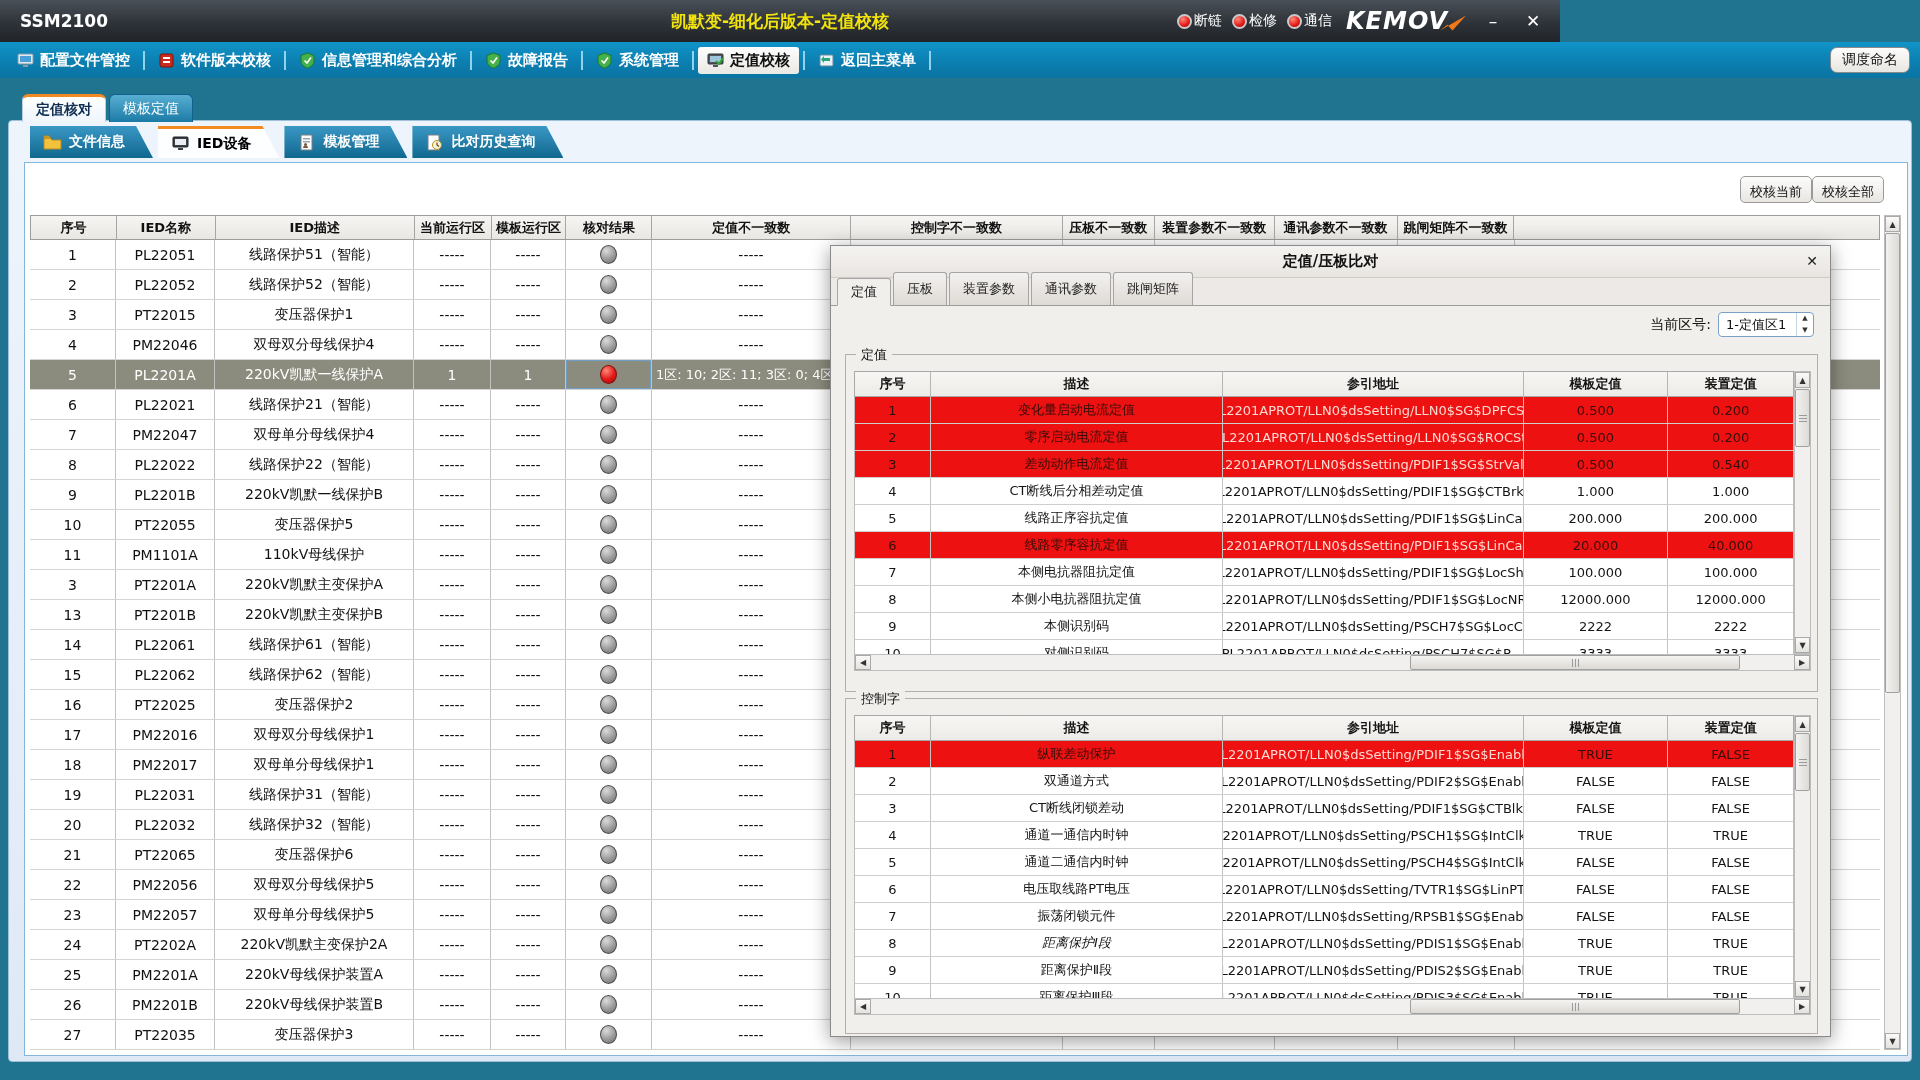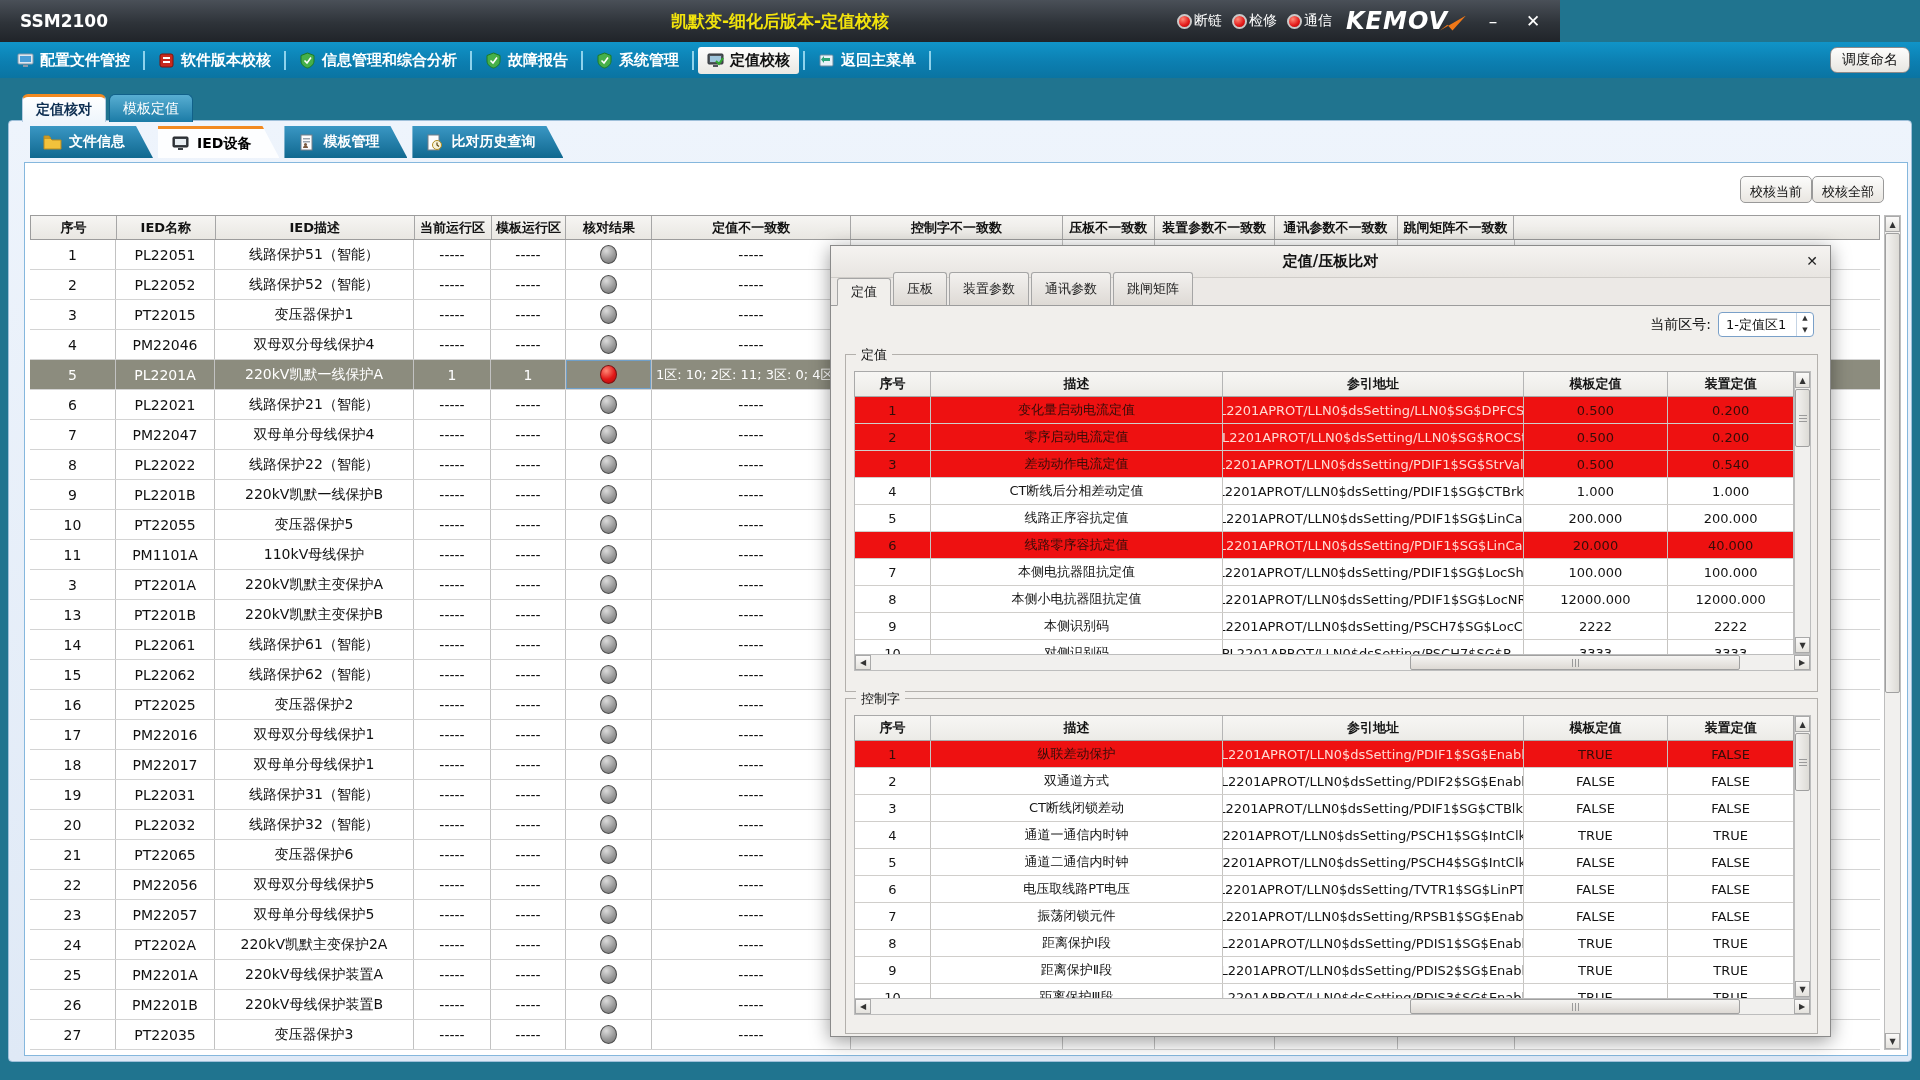--- a/index.html
+++ b/index.html
@@ -957,21 +957,21 @@
           </div>
           <div class="grow">
             <div class="gcell" style="width: 76px;">7</div>
             <div class="gcell" style="width: 293px;">振荡闭锁元件</div>
             <div class="gcell addr" style="width: 301px;">PL2201APROT/LLN0$dsSetting/RPSB1$SG$Enable</div>
             <div class="gcell" style="width: 145px;">FALSE</div>
             <div class="gcell" style="width: 125px;">FALSE</div>
           </div>
           <div class="grow">
             <div class="gcell" style="width: 76px;">8</div>
-            <div class="gcell" style="width: 293px;">距离保护Ⅰ段</div>
+            <div class="gcell" style="width: 293px; font-style: italic;">距离保护Ⅰ段</div>
             <div class="gcell addr" style="width: 301px;">PL2201APROT/LLN0$dsSetting/PDIS1$SG$Enable</div>
             <div class="gcell" style="width: 145px;">TRUE</div>
             <div class="gcell" style="width: 125px;">TRUE</div>
           </div>
           <div class="grow">
             <div class="gcell" style="width: 76px;">9</div>
             <div class="gcell" style="width: 293px;">距离保护Ⅱ段</div>
             <div class="gcell addr" style="width: 301px;">PL2201APROT/LLN0$dsSetting/PDIS2$SG$Enable</div>
             <div class="gcell" style="width: 145px;">TRUE</div>
             <div class="gcell" style="width: 125px;">TRUE</div>

